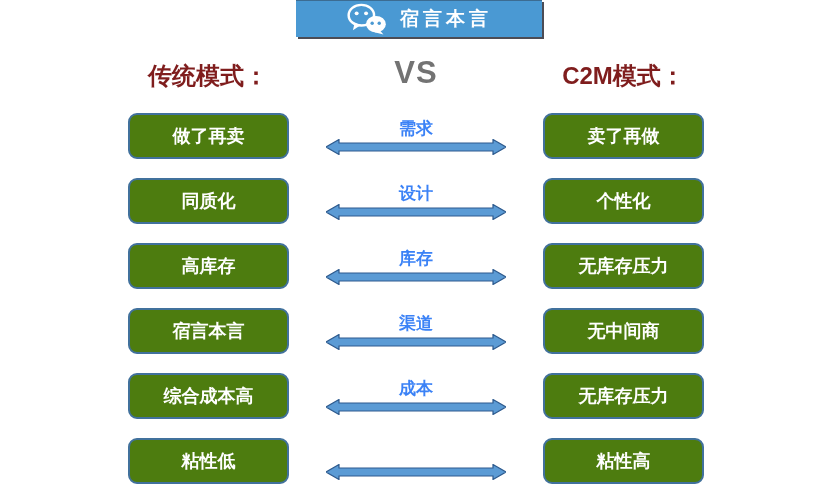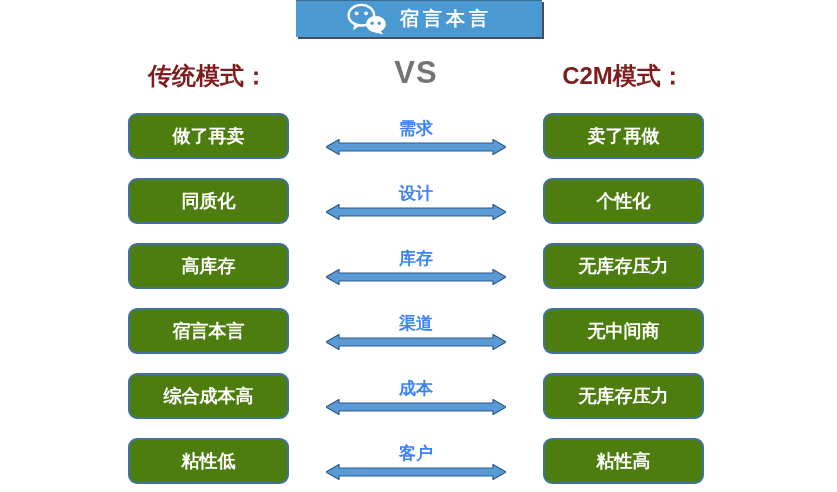--- a/index.html
+++ b/index.html
@@ -149,19 +149,18 @@
   <div class="mode-box left" style="top:373px">综合成本高</div>
 
   <div class="mode-box right" style="top:308px">无中间商</div>
   <div class="dim-label" style="top:378px">成本</div>
   <svg class="dim-arrow" style="top:399px" viewBox="0 0 180 16">
       <polygon points="0,8 13,0.5 13,4 167,4 167,0.5 180,8 167,15.5 167,12 13,12 13,15.5" fill="#5B9BD5" stroke="#2E5B8F" stroke-width="1.2"></polygon>
     </svg>
   <div class="mode-box right" style="top:373px">无库存压力</div>
 
   <div class="mode-box left" style="top:438px">粘性低</div>
-  <div class="dim-label" style="top:443px">客户</div>
   <svg class="dim-arrow" style="top:464px" viewBox="0 0 180 16">
       <polygon points="0,8 13,0.5 13,4 167,4 167,0.5 180,8 167,15.5 167,12 13,12 13,15.5" fill="#5B9BD5" stroke="#2E5B8F" stroke-width="1.2"></polygon>
     </svg>
   <div class="mode-box right" style="top:438px">粘性高</div>
 
 </div>
 
 </body></html>

